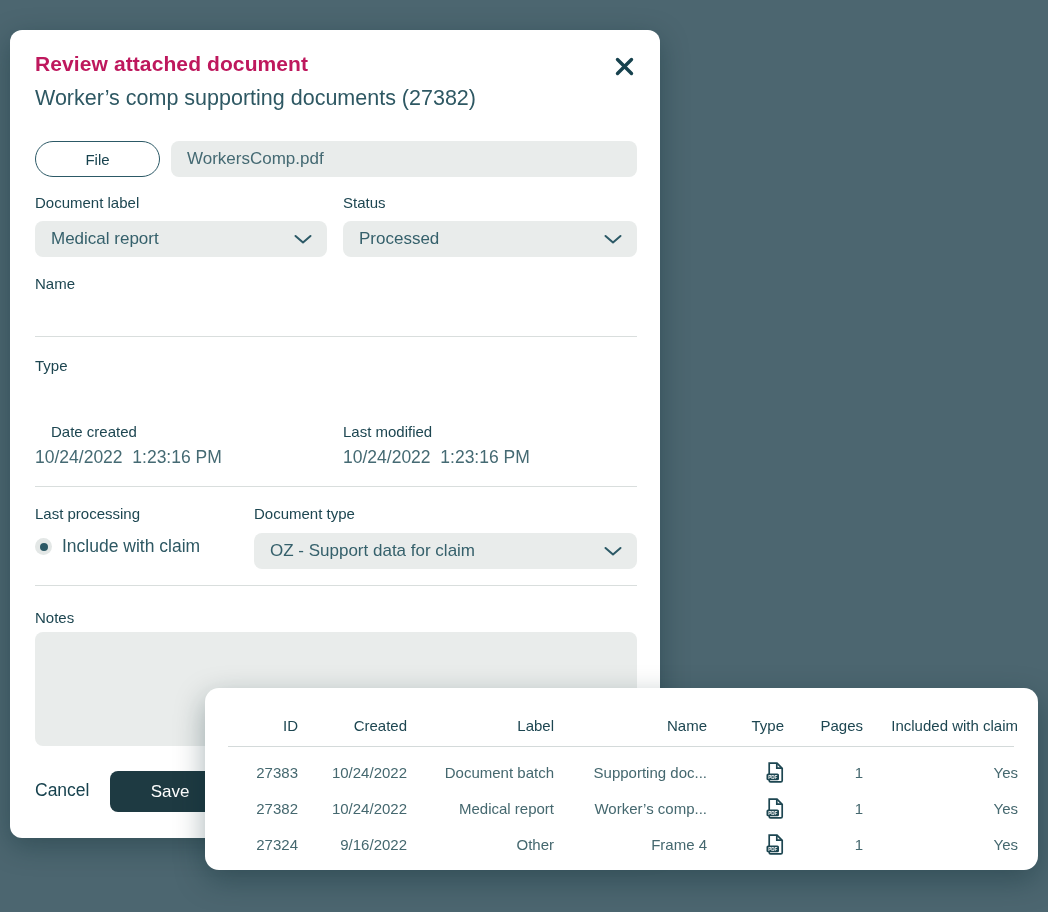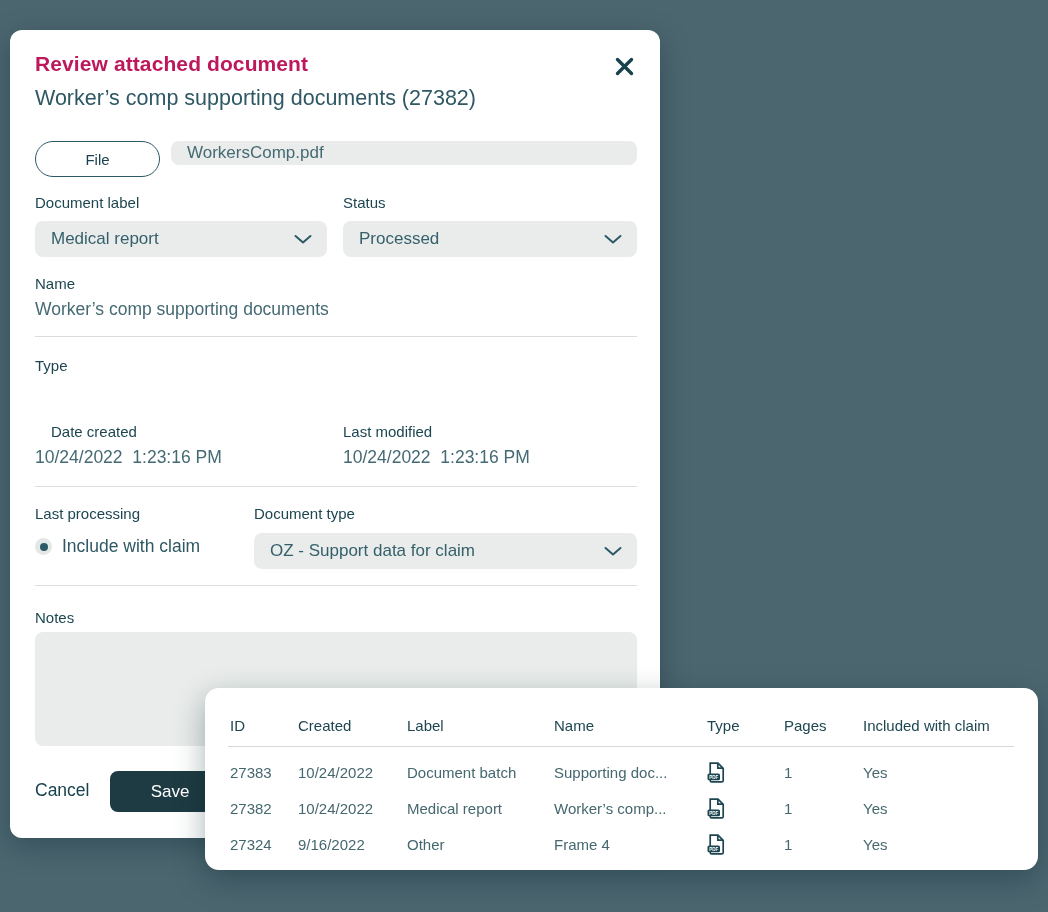--- a/index.html
+++ b/index.html
@@ -19,21 +19,21 @@
   .m-close{position:absolute;left:601px;top:23px;width:26px;height:26px;cursor:pointer;display:flex;align-items:center;justify-content:center;border:0;background:transparent;padding:0;}
 
   .file-btn{
     position:absolute;left:25px;top:111px;width:125px;height:36px;
     background:#fff;border:1px solid #2C5966;border-radius:18px;
     color:#17424E;font-size:15px;font-weight:500;
     display:flex;align-items:center;justify-content:center;cursor:pointer;
     font-family:"Liberation Sans", sans-serif;
   }
   .file-name{
-    position:absolute;left:161px;top:111px;width:466px;height:24px;
+    position:absolute;left:161px;top:111px;width:466px;height:36px;
     background:#E9ECEB;border-radius:8px;
     color:#456A73;font-size:17px;display:flex;align-items:center;padding-left:16px;
   }
 
   .field-label{position:absolute;font-size:15px;font-weight:500;color:#1D4651;}
   .value-text{position:absolute;font-size:17.5px;color:#456A73;}
 
   .dropdown{
     position:absolute;height:36px;background:#E9ECEB;border-radius:8px;
     display:flex;align-items:center;justify-content:space-between;
@@ -64,21 +64,21 @@
   .table-panel{
     position:absolute;left:205px;top:688px;width:833px;height:182px;
     background:#ffffff;border-radius:14px;
     box-shadow:0 10px 30px rgba(7,36,44,.35);
     z-index:2;box-sizing:border-box;
   }
   .t-grid{
     display:grid;
     grid-template-columns:68px 109px 147px 153px 77px 79px auto;
     align-items:center;
-    padding-left:25px;padding-right:8px;
+    padding-left:25px;padding-right:20px;text-align:right;
   }
   .t-head{padding-top:22px;height:30px;}
   .t-head .t-cell{font-size:15px;font-weight:500;color:#1D4651;}
   .t-head-divider{margin:6px 24px 0 23px;height:1px;background:#D4DADA;}
   .t-row{height:36px;cursor:pointer;}
   .t-row .t-cell{font-size:15px;color:#45686F;}
   .t-cell{white-space:nowrap;overflow:hidden;}
   .pdf-icon{display:inline-block;vertical-align:middle;}
 </style>
 </head>
@@ -116,21 +116,20 @@
     <div class="dropdown" style="left:333px;top:191px;width:294px;">
       <span class="dd-value">Processed</span>
       <span style="display:flex;">
         <svg width="20" height="11" viewBox="0 0 20 11">
             <path d="M2.5 2 L10 8.5 L17.5 2" stroke="#2C5966" stroke-width="2" fill="none" stroke-linecap="round" stroke-linejoin="round"></path>
           </svg>
       </span>
     </div>
 
     <div class="field-label" style="left:25px;top:245px;">Name</div>
-    <div class="value-text" style="left:25px;top:269px;">Worker’s comp supporting documents</div>
     <div class="divider" style="top:306px;"></div>
 
     <div class="field-label" style="left:25px;top:327px;">Type</div>
 
     <div class="field-label" style="left:25px;top:393px;margin-left:16px;">Date created</div>
     <div class="field-label" style="left:333px;top:393px;">Last modified</div>
     <div class="value-text" style="left:25px;top:417px;">10/24/2022 &nbsp;1:23:16 PM</div>
     <div class="value-text" style="left:333px;top:417px;">10/24/2022 &nbsp;1:23:16 PM</div>
     <div class="divider" style="top:456px;"></div>
 

